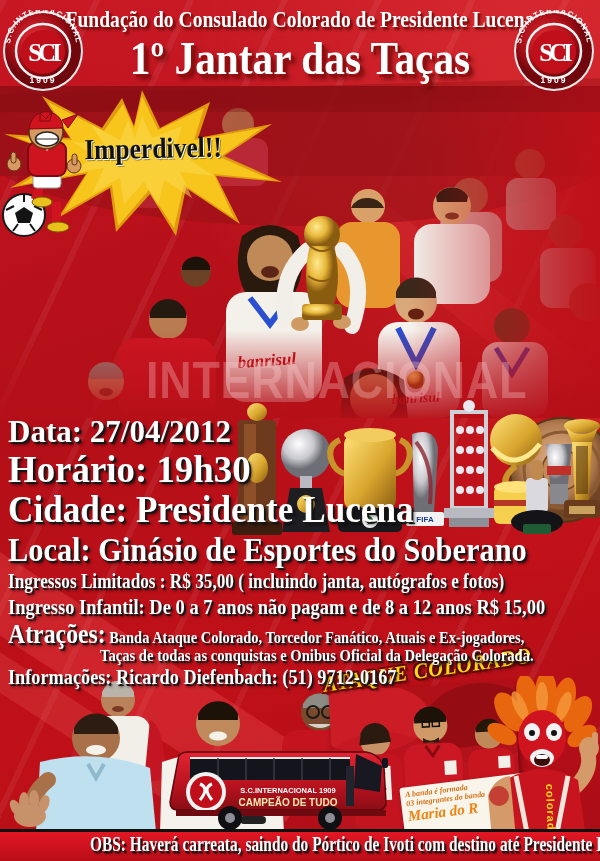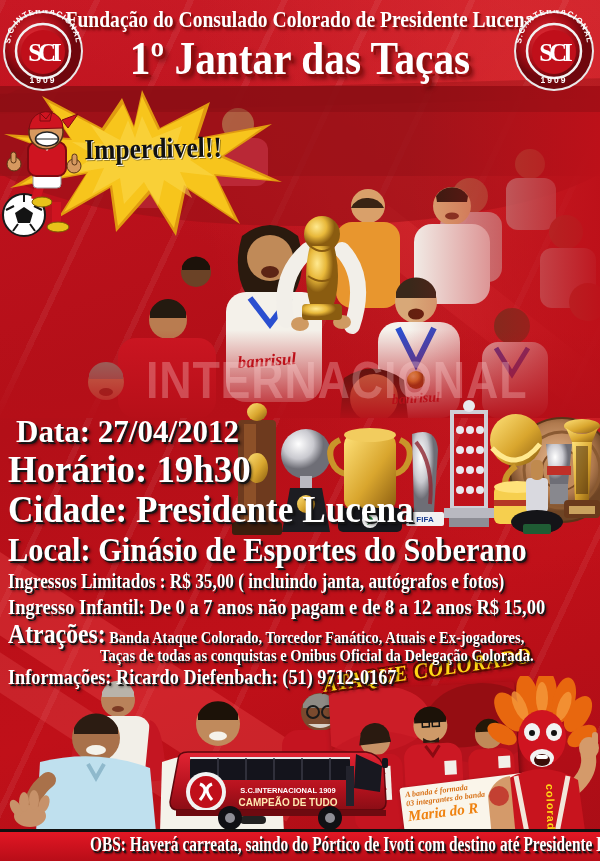--- a/index.html
+++ b/index.html
@@ -32,21 +32,21 @@
     transform:scaleX(.88) rotate(-1deg);z-index:9;text-shadow:1px 1px 0 #fff,2px 2px 0 rgba(0,0,0,.35);}
   .mascot{left:0px;top:110px;width:82px;height:130px;z-index:10;}
   
   .collage{left:0;top:86px;width:600px;height:332px;z-index:3;}
   .watermark{left:146px;top:350px;color:rgba(255,215,215,.30);font-family:"Liberation Sans",sans-serif;
     font-weight:bold;font-size:52px;letter-spacing:1px;transform:scaleX(.86);transform-origin:left top;z-index:4;}
   .trophies{left:220px;top:382px;width:380px;height:166px;z-index:5;}
   
   .ptext{color:#fff;font-weight:bold;white-space:nowrap;z-index:9;transform-origin:left top;
     text-shadow:2px 2px 0 #161616,3px 3px 3px rgba(0,0,0,.55);}
-  .t-data{left:16px;top:414px;font-size:31px;}
+  .t-data{left:8px;top:414px;font-size:31px;}
   .t-hora{left:8px;top:447px;font-size:38px;transform:scaleX(.97);}
   .t-cidade{left:8px;top:488px;font-size:37px;transform:scaleX(.95);}
   .t-local{left:8px;top:532px;font-size:33px;transform:scaleX(.92);}
   .t-ingressos{left:8px;top:569px;font-size:21px;transform:scaleX(.82);}
   .t-infantil{left:8px;top:594px;font-size:22px;transform:scaleX(.84);}
   .t-atr{left:8px;top:618px;transform:scaleX(.85);}
   .t-atr .lbl{font-size:28px;}
   .t-atr .txt{font-size:17px;}
   .t-atr2{left:100px;top:646px;font-size:17px;transform:scaleX(.86);}
   .t-info{left:8px;top:664px;font-size:22px;transform:scaleX(.83);}

